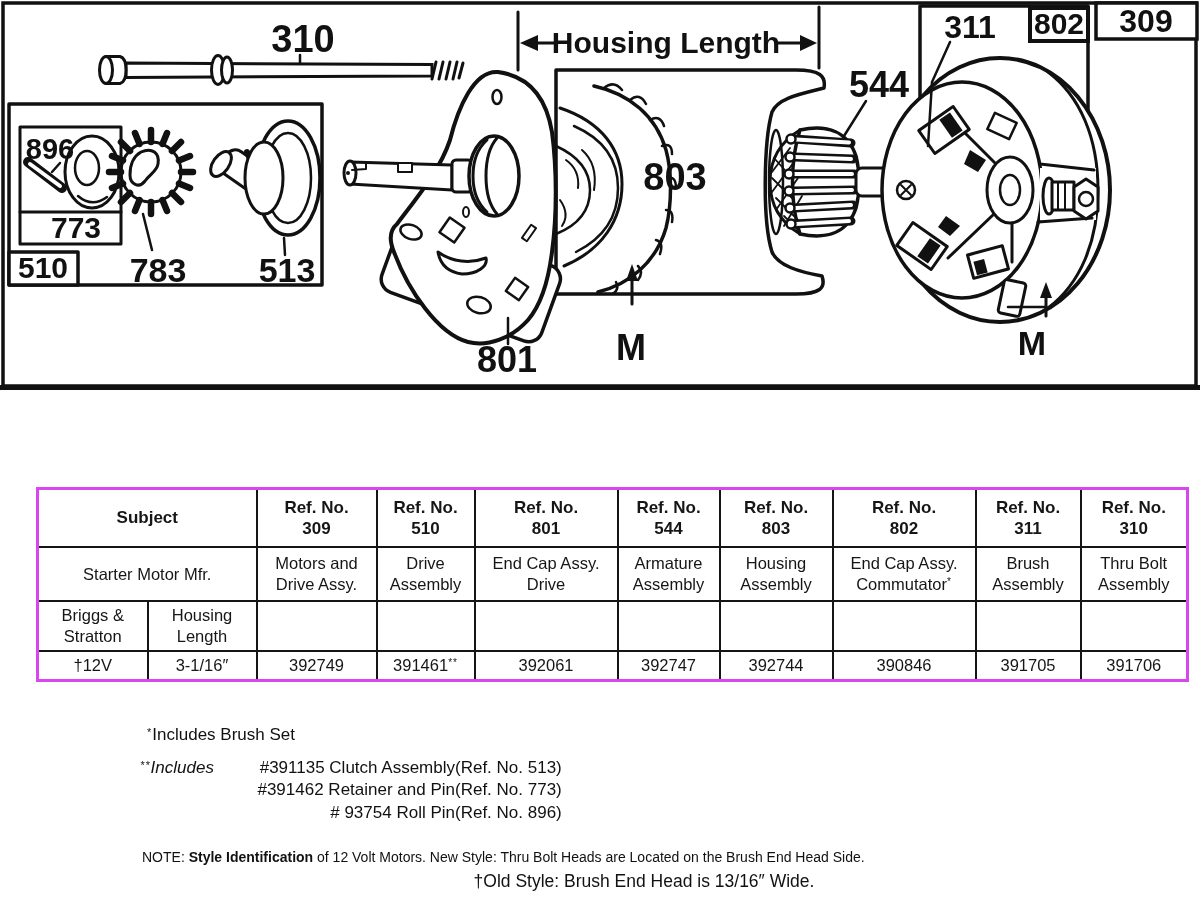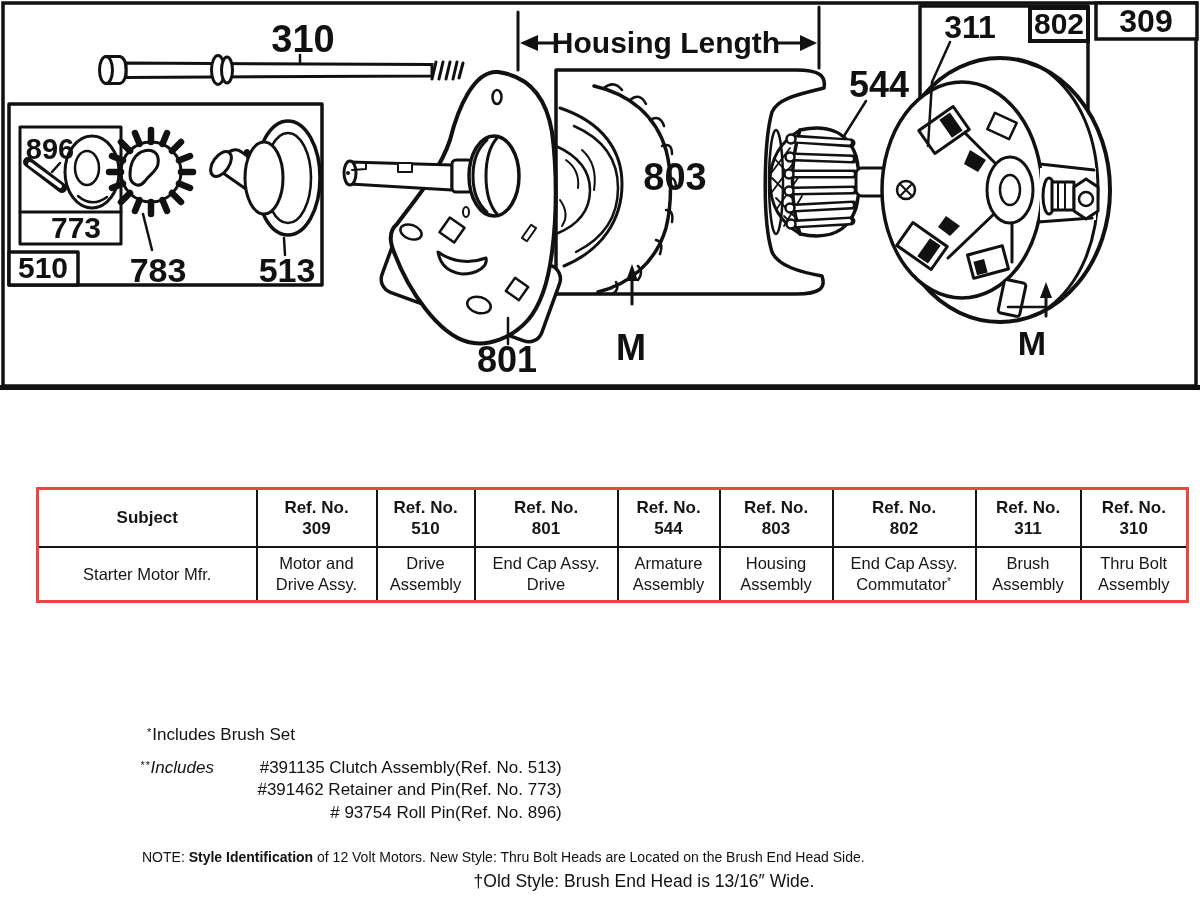--- a/index.html
+++ b/index.html
@@ -9,21 +9,21 @@
   }
   svg.diagram { position:absolute; left:0; top:0; }
   svg.diagram text {
     font-family:"Liberation Sans", sans-serif; font-weight:bold; fill:#111;
     stroke:none; text-anchor:middle;
   }
 
   
   table.parts {
     position:absolute; left:36px; top:487px; width:1150px;
-    border-collapse:collapse; table-layout:fixed; border:3px solid #ef4444;
+    border-collapse:collapse; table-layout:fixed; border:3px solid #d946ef;
   }
   table.parts td {
     border:2px solid #151515; text-align:center; vertical-align:middle;
     padding:0 2px; font-size:16.5px; line-height:1.25; color:#161616;
   }
   .c0{width:110px}.c1{width:109px}.c2{width:120px}.c3{width:98px}.c4{width:143px}
   .c5{width:102px}.c6{width:113px}.c7{width:143px}.c8{width:105px}.c9{width:107px}
   tr.r1 td{height:56px; font-weight:bold; font-size:17px;}
   tr.r2 td{height:52px;}
   tr.r3 td{height:48px;}
@@ -303,21 +303,21 @@
             <div>311</div>
           </td>
       <td>
             <div>Ref. No.</div>
             <div>310</div>
           </td>
     </tr>
     <tr class="r2">
       <td colspan="2">Starter Motor Mfr.</td>
       <td>
-            <div>Motor and</div>
+            <div>Motors and</div>
             <div>Drive Assy.</div>
           </td>
       <td>
             <div>Drive</div>
             <div>Assembly</div>
           </td>
       <td>
             <div>End Cap Assy.</div>
             <div>Drive</div>
           </td>
@@ -334,20 +334,50 @@
             <div><span>Commutator</span><sup>*</sup></div>
           </td>
       <td>
             <div>Brush</div>
             <div>Assembly</div>
           </td>
       <td>
             <div>Thru Bolt</div>
             <div>Assembly</div>
           </td>
+    </tr>
+    <tr class="r3">
+      <td>
+            <div>Briggs &amp;</div>
+            <div>Stratton</div>
+          </td>
+      <td>
+            <div>Housing</div>
+            <div>Length</div>
+          </td>
+      <td></td>
+          <td></td>
+      <td></td>
+          <td></td>
+      <td></td>
+          <td></td>
+      <td></td>
+          <td></td>
+    </tr>
+    <tr class="r4">
+      <td>†12V</td>
+      <td>3-1/16″</td>
+      <td>392749</td>
+      <td><span>391461</span><sup>**</sup></td>
+      <td>392061</td>
+      <td>392747</td>
+      <td>392744</td>
+      <td>390846</td>
+      <td>391705</td>
+      <td>391706</td>
     </tr>
   </tbody>
     </table>
 
   <div class="fn1"><sup>*</sup><span>Includes Brush Set</span></div>
 
   <div class="fn-grid">
     <div class="fn-row">
       <span class="fn-prefix"><sup>**</sup><span>Includes</span></span><span class="fn-part">#391135 Clutch Assembly</span><span class="fn-ref">(Ref. No. 513)</span>
     </div>

